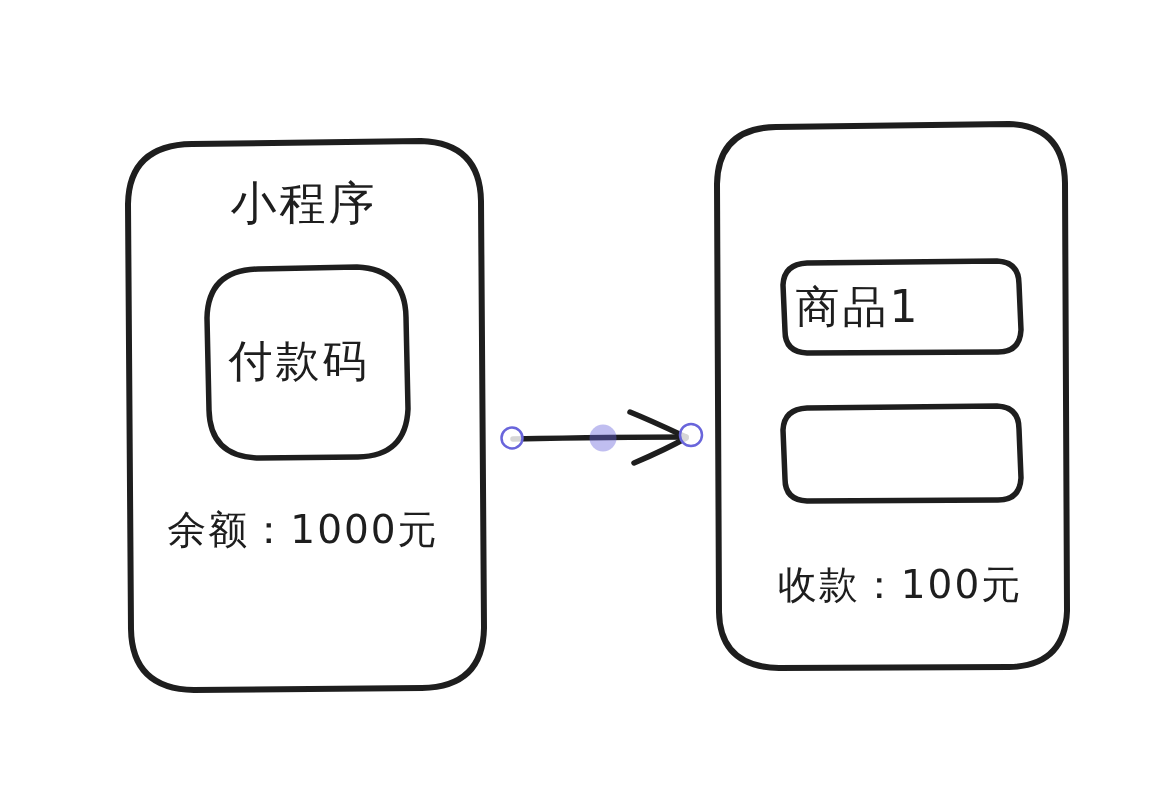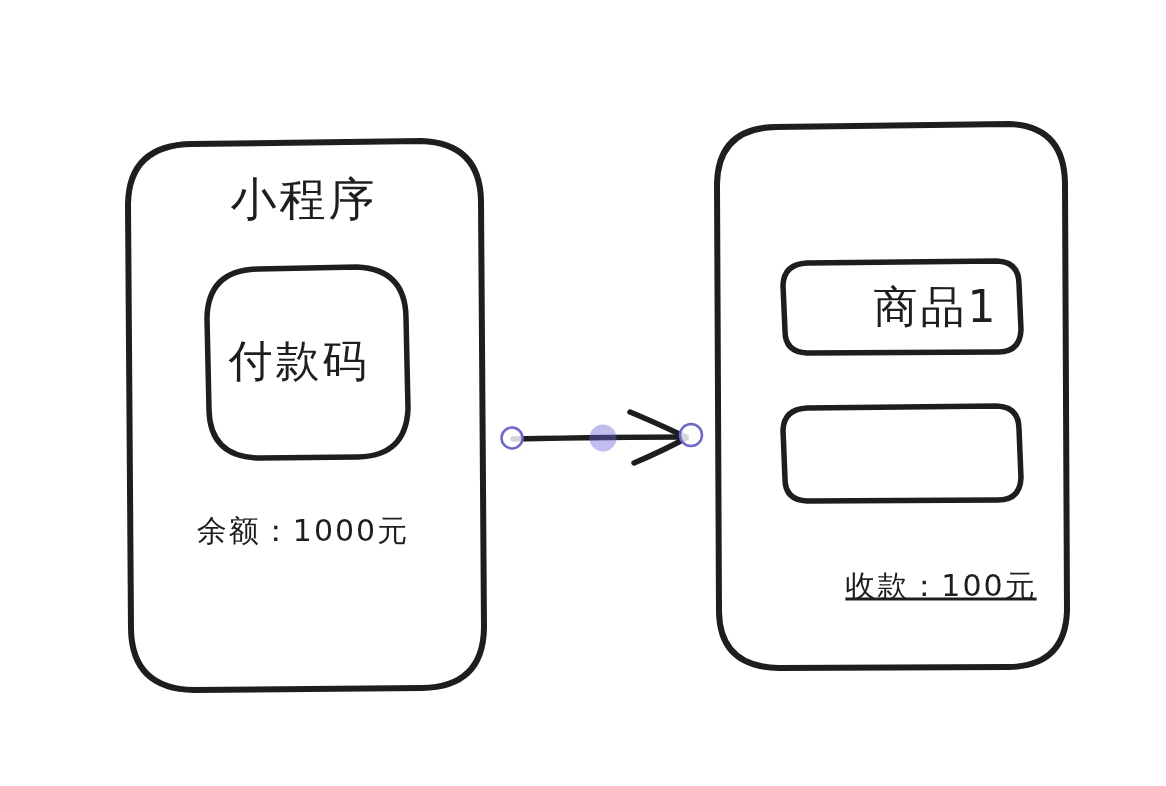--- a/index.html
+++ b/index.html
@@ -41,21 +41,21 @@
     transform: translate(-50%, -50%);
     color: #1e1e1e;
     white-space: nowrap;
     letter-spacing: 3px;
     font-weight: 500;
     line-height: 1.1;
     user-select: none;
   }
   .label.title  { font-size: 46px; }
   .label.box    { font-size: 44px; }
-  .label.info   { font-size: 30px; letter-spacing: 2px; }
+  .label.info   { font-size: 39px; letter-spacing: 2px; }
 </style>
 </head>
 <body>
 
 <div class="canvas">
 
   <svg class="diagram-svg" viewBox="0 0 1166 786">
 
     <path class="shape big" d="M 192 144 L 421 141 Q 480 143 481 201 L 484 628 Q 483 687 422 688 L 194 690 Q 132 689 131 629 L 128 204 Q 129 145 192 144 Z"></path>
 
@@ -70,25 +70,25 @@
     <g>
       <path class="arrow-stroke" d="M 513 439 C 565 438 635 437 686 437"></path>
       <path class="arrow-stroke" d="M 630 412 C 652 421 671 430 686 437 M 634 463 C 655 454 672 446 686 438"></path>
     </g>
 
     <circle cx="603" cy="438" r="13.5" fill="rgba(105,101,219,0.42)"></circle>
     <circle cx="512" cy="438" r="10.5" fill="rgba(255,255,255,0.82)" stroke="#6965db" stroke-width="2.5"></circle>
     <circle cx="691" cy="435" r="11" fill="rgba(255,255,255,0.82)" stroke="#6965db" stroke-width="2.5"></circle>
   </svg>
 
-  <div class="label title" style="left:304px; top:203px;font-family:Liberation Mono, monospace;">小程序</div>
+  <div class="label title" style="left:304px; top:203px;">小程序</div>
 
   <div class="label box" style="left:299px; top:361px;">付款码</div>
 
   <div class="label info" style="left:303px; top:530px;">余额：1000元</div>
 
 
-  <div class="label box" style="left:936px; top:307px;">商品1</div>
+  <div class="label box" style="left:858px; top:307px;">商品1</div>
 
 
-  <div class="label info" style="left:941px; top:585px;text-decoration:underline;">收款：100元</div>
+  <div class="label info" style="left:900px; top:585px;">收款：100元</div>
 
 </div>
 
 </body></html>

